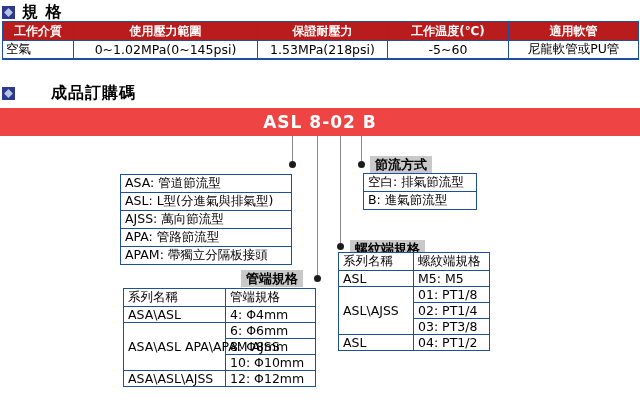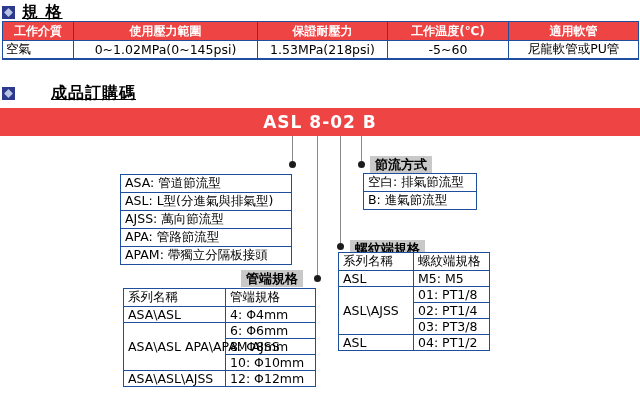--- a/index.html
+++ b/index.html
@@ -2,30 +2,30 @@
 <html><head>
 <meta charset="utf-8">
 <style>
   html,body { margin:0; padding:0; background:#fff; }
   .page {
     position:relative; width:640px; height:406px; background:#ffffff;
     font-family:"DejaVu Sans", sans-serif; color:#111; overflow:hidden;
   }
   .section-header {
     position:absolute; display:flex; align-items:center; gap:7px;
-    font-weight:bold; font-size:16px; color:#000; letter-spacing:1px;text-decoration:underline;
+    font-weight:bold; font-size:16px; color:#000; letter-spacing:1px;
   }
   .bullet { width:13px; height:13px; display:block; }
   table { border-collapse:collapse; table-layout:fixed; }
 
   
   .spec-table { position:absolute; left:2px; top:21px; width:636px;
     border:1px solid #1d4f9e; border-bottom:2px solid #1d4f9e; }
   .spec-table th {
-    background:#ef4444; color:#fff; font-size:12px; font-weight:bold;
+    background:#b91c1c; color:#fff; font-size:12px; font-weight:bold;
     height:18px; border:1px solid #1d4f9e; padding:0 2px; text-align:center;margin-left:8px;
   }
   .spec-table td {
     font-size:12.5px; height:17px; border:1px solid #1d4f9e;
     text-align:center; padding:0 3px; background:#fff; color:#000;
   }
   .spec-table td.first { text-align:left; }
 
   
   .banner {

